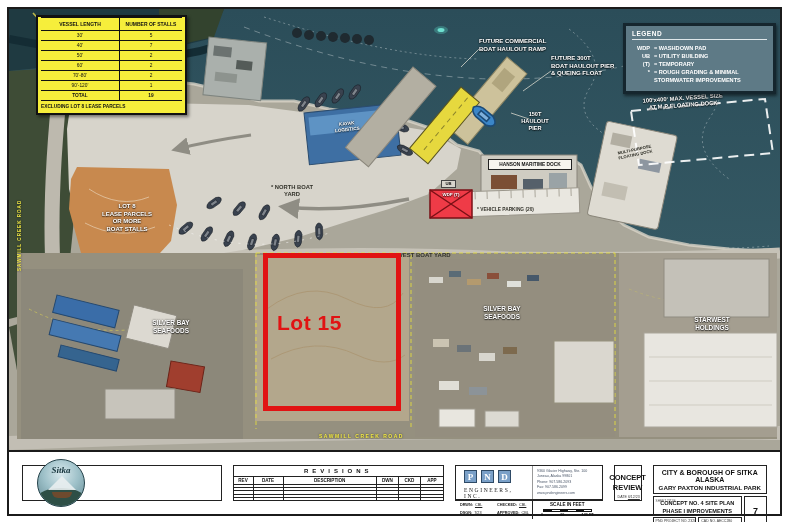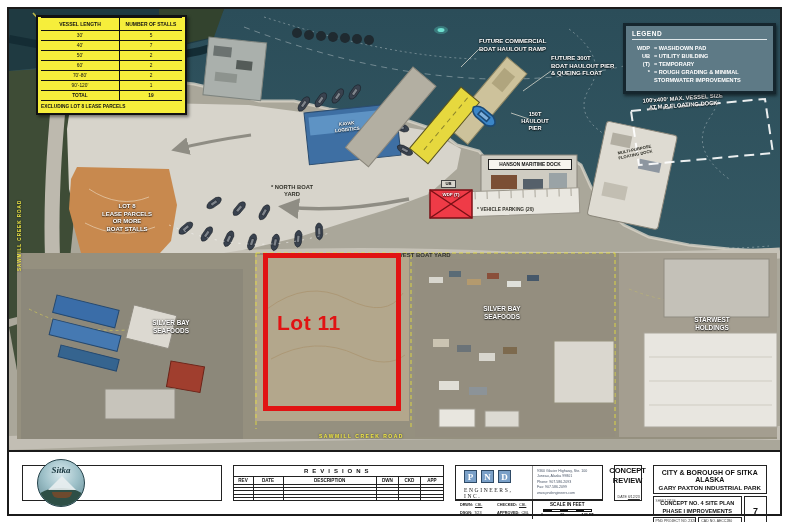--- a/index.html
+++ b/index.html
@@ -76,21 +76,21 @@
            white-space:pre-line;line-height:1.5}
   .pndbot{height:24px;display:flex}
   .pfields{width:76px;display:grid;grid-template-columns:1fr 1fr;font-size:3.8px;color:#222;padding:3px 2px 2px 4px;gap:1px 4px}
   .pf b{font-weight:bold}
   .pf u{text-decoration:underline;margin-left:2px}
   .pscale{flex:1;border-left:1px solid #222;padding:2px 4px;font-size:4px;color:#111}
   .pscale .st{text-align:center;font-weight:bold;font-size:4.6px}
   .sbar{height:3px;margin:2px 6px 1px;border:.5px solid #111;
         background:repeating-linear-gradient(90deg,#111 0 8px,#fff 8px 16px)}
   .sticks{display:flex;justify-content:space-between;margin:0 4px;font-size:3.8px;font-weight:bold}
-  .conceptbox{width:28px;display:flex;flex-direction:column;justify-content:flex-start;align-items:center}
+  .conceptbox{width:28px;display:flex;flex-direction:column;justify-content:center;align-items:center}
   .conceptbox .cw{font-size:7.5px;font-weight:bold;color:#111;line-height:1.3;text-align:center}
   .cdate{position:absolute;left:3px;bottom:1px;font-size:3.6px;color:#333}
   .cdate u{text-decoration:underline}
   .rightcol{flex:1;display:flex;flex-direction:column;gap:2px;border:none;background:none}
   .citybox{border:1.2px solid #222;text-align:center;padding:3px 0 2px}
   .citybox .l1{font-size:7px;font-weight:bold;color:#111}
   .citybox .l2{font-size:6.2px;font-weight:bold;color:#111;margin-top:1px}
   .sheetrow{display:flex;gap:2px;flex:1}
   .sheetcol{flex:1;display:flex;flex-direction:column;gap:1px}
   .sheettitlebox{border:1.2px solid #222;flex:1;position:relative;text-align:center;padding-top:3px}
@@ -352,21 +352,21 @@
 LOGISTICS</div>
 
     <div class="ml" style="left:126px;top:310px;width:72px;font-size:6.4px;text-align:center">SILVER BAY
 SEAFOODS</div>
     <div class="ml" style="left:452px;top:296px;width:82px;font-size:6.4px;text-align:center">SILVER BAY
 SEAFOODS</div>
     <div class="ml" style="left:660px;top:307px;width:86px;font-size:6.4px;text-align:center">STARWEST
 HOLDINGS</div>
 
     <div class="lot15box"></div>
-    <div class="lot15label">Lot 11</div>
+    <div class="lot15label">Lot 15</div>
 
     <div class="ytable">
       <div class="grid">
         <div class="row hdr">
           <span class="c1">VESSEL LENGTH</span>
           <span class="c2">NUMBER OF STALLS</span>
         </div>
         <div class="row">
             <span class="c1">30'</span>
             <span class="c2">5</span>

